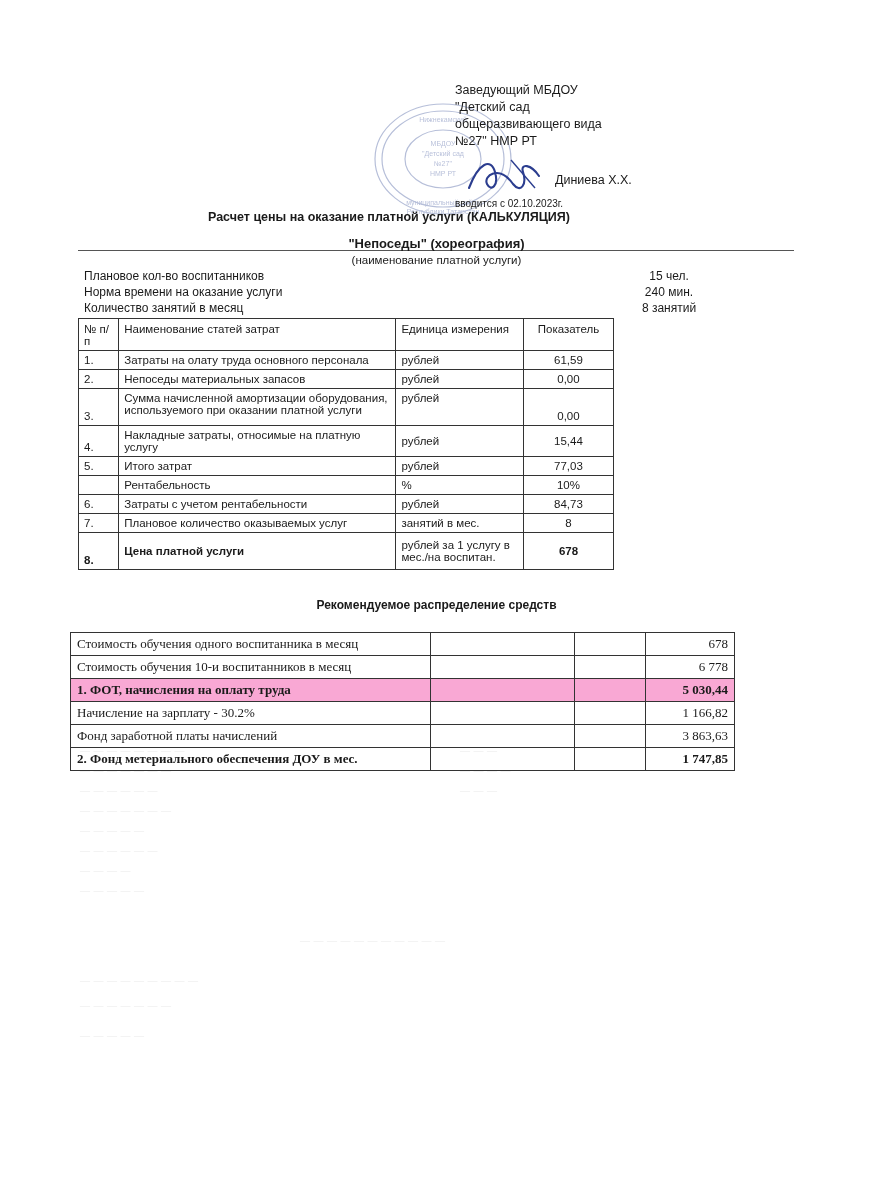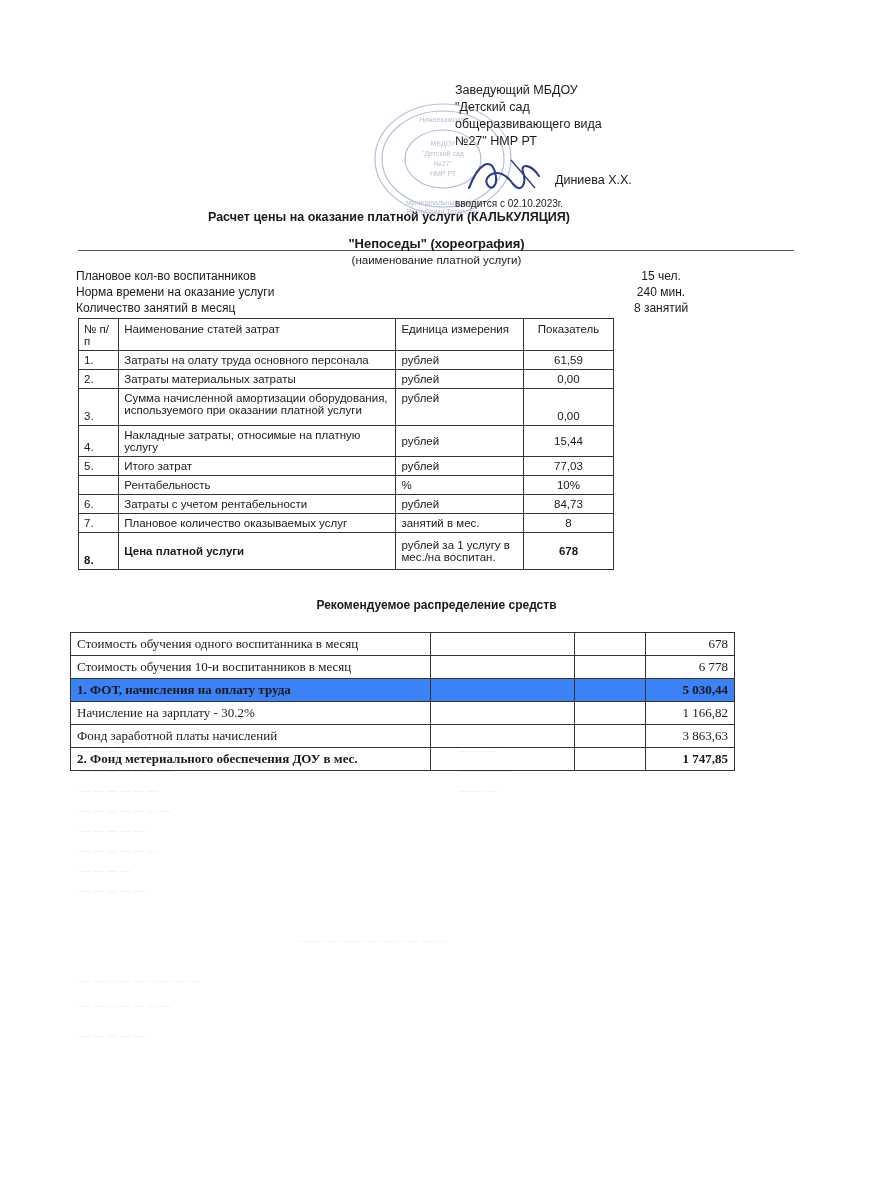--- a/index.html
+++ b/index.html
@@ -102,21 +102,21 @@
     left: 78px;
     top: 250px;
     width: 716px;
     height: 1px;
     background: #555;
   }
 
   
   .params {
     position: absolute;
-    left: 76px;
+    left: 84px;
     top: 268px;
     width: 660px;
     font-size: 12px;
     line-height: 16px;
   }
   .param-row {
     display: flex;
     justify-content: space-between;
   }
   .param-val {
@@ -169,21 +169,21 @@
   }
   table.dist td {
     border: 1px solid #333;
     padding: 2px 6px;
     height: 18px;
   }
   table.dist .d-name { width: 375px; }
   table.dist .d-mid  { width: 145px; }
   table.dist .d-mid2 { width: 65px; }
   table.dist .d-val  { width: 80px; text-align: right; }
-  table.dist tr.shaded td { background: #3b82f6; font-weight: bold; }
+  table.dist tr.shaded td { background: #f9a8d4; font-weight: bold; }
   table.dist tr.strong td { font-weight: bold; }
 
   
   .ghost {
     position: absolute;
     color: rgba(120,120,120,0.16);
     font-family: "Liberation Serif", serif;
     font-size: 10px;
     letter-spacing: 0.5px;
     pointer-events: none;
@@ -275,21 +275,21 @@
       <td class="c-val hdr-name">Показатель</td>
     </tr>
     <tr>
       <td class="c-num">1.</td>
       <td class="c-name">Затраты на олату труда основного персонала</td>
       <td class="c-unit">рублей</td>
       <td class="c-val">61,59</td>
     </tr>
     <tr>
       <td class="c-num">2.</td>
-      <td class="c-name">Затраты материальных затраты</td>
+      <td class="c-name">Непоседы материальных запасов</td>
       <td class="c-unit">рублей</td>
       <td class="c-val">0,00</td>
     </tr>
     <tr class="tall">
       <td class="c-num" style="vertical-align:bottom">3.</td>
       <td class="c-name" style="vertical-align:top">Сумма начисленной амортизации оборудования, используемого при оказании платной услуги</td>
       <td class="c-unit" style="vertical-align:top">рублей</td>
       <td class="c-val" style="vertical-align:bottom">0,00</td>
     </tr>
     <tr>

